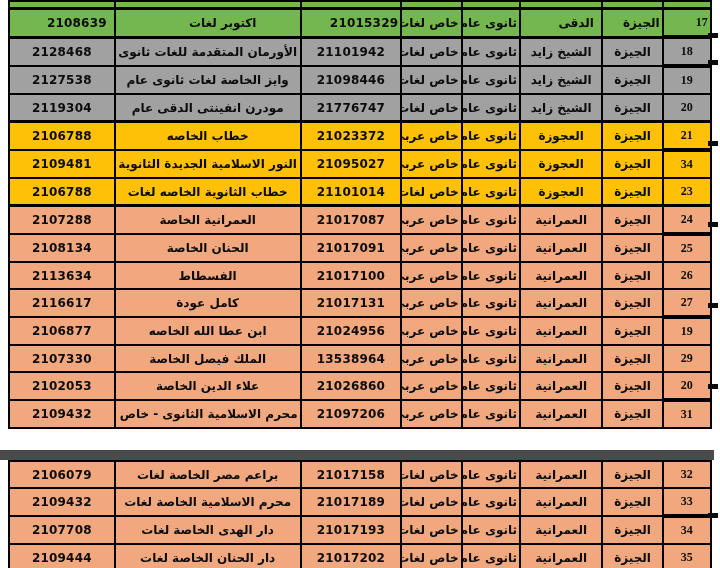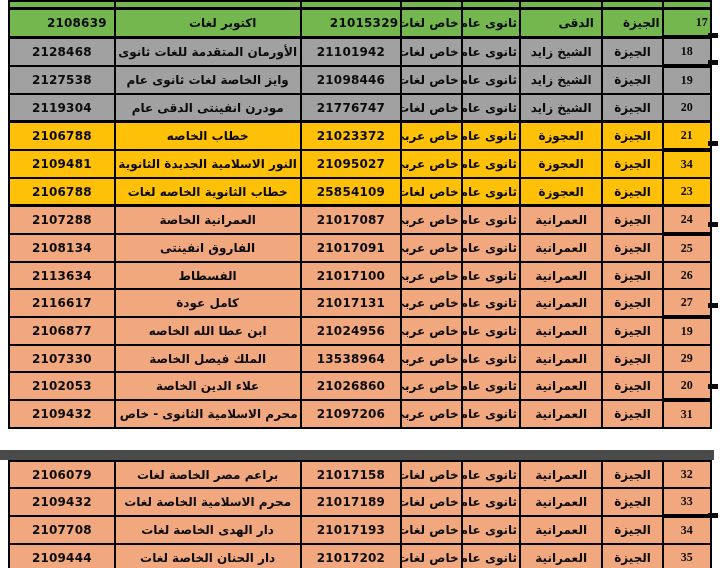--- a/index.html
+++ b/index.html
@@ -139,42 +139,42 @@
     <td class="c-code1">21095027</td>
     <td class="c-name">النور الاسلامية الجديدة الثانوية</td>
     <td class="c-code2">2109481</td>
   </tr>
           <tr class="theme-gold group-end">
     <td class="c-num">23</td>
     <td class="c-gov">الجيزة</td>
     <td class="c-district">العجوزة</td>
     <td class="c-stage">ثانوى عام</td>
     <td class="c-type">خاص لغات</td>
-    <td class="c-code1">25854109</td>
+    <td class="c-code1">21101014</td>
     <td class="c-name">خطاب الثانوية الخاصه لغات</td>
     <td class="c-code2">2106788</td>
   </tr>
           <tr class="theme-salmon thick-num">
     <td class="c-num">24</td>
     <td class="c-gov">الجيزة</td>
     <td class="c-district">العمرانية</td>
     <td class="c-stage">ثانوى عام</td>
     <td class="c-type">خاص عربى</td>
     <td class="c-code1">21017087</td>
     <td class="c-name">العمرانية الخاصة</td>
     <td class="c-code2">2107288</td>
   </tr>
           <tr class="theme-salmon">
     <td class="c-num">25</td>
     <td class="c-gov">الجيزة</td>
     <td class="c-district">العمرانية</td>
     <td class="c-stage">ثانوى عام</td>
     <td class="c-type">خاص عربى</td>
     <td class="c-code1">21017091</td>
-    <td class="c-name">الفاروق انفينتى</td>
+    <td class="c-name">الحنان الخاصة</td>
     <td class="c-code2">2108134</td>
   </tr>
           <tr class="theme-salmon">
     <td class="c-num">26</td>
     <td class="c-gov">الجيزة</td>
     <td class="c-district">العمرانية</td>
     <td class="c-stage">ثانوى عام</td>
     <td class="c-type">خاص عربى</td>
     <td class="c-code1">21017100</td>
     <td class="c-name">الفسطاط</td>

